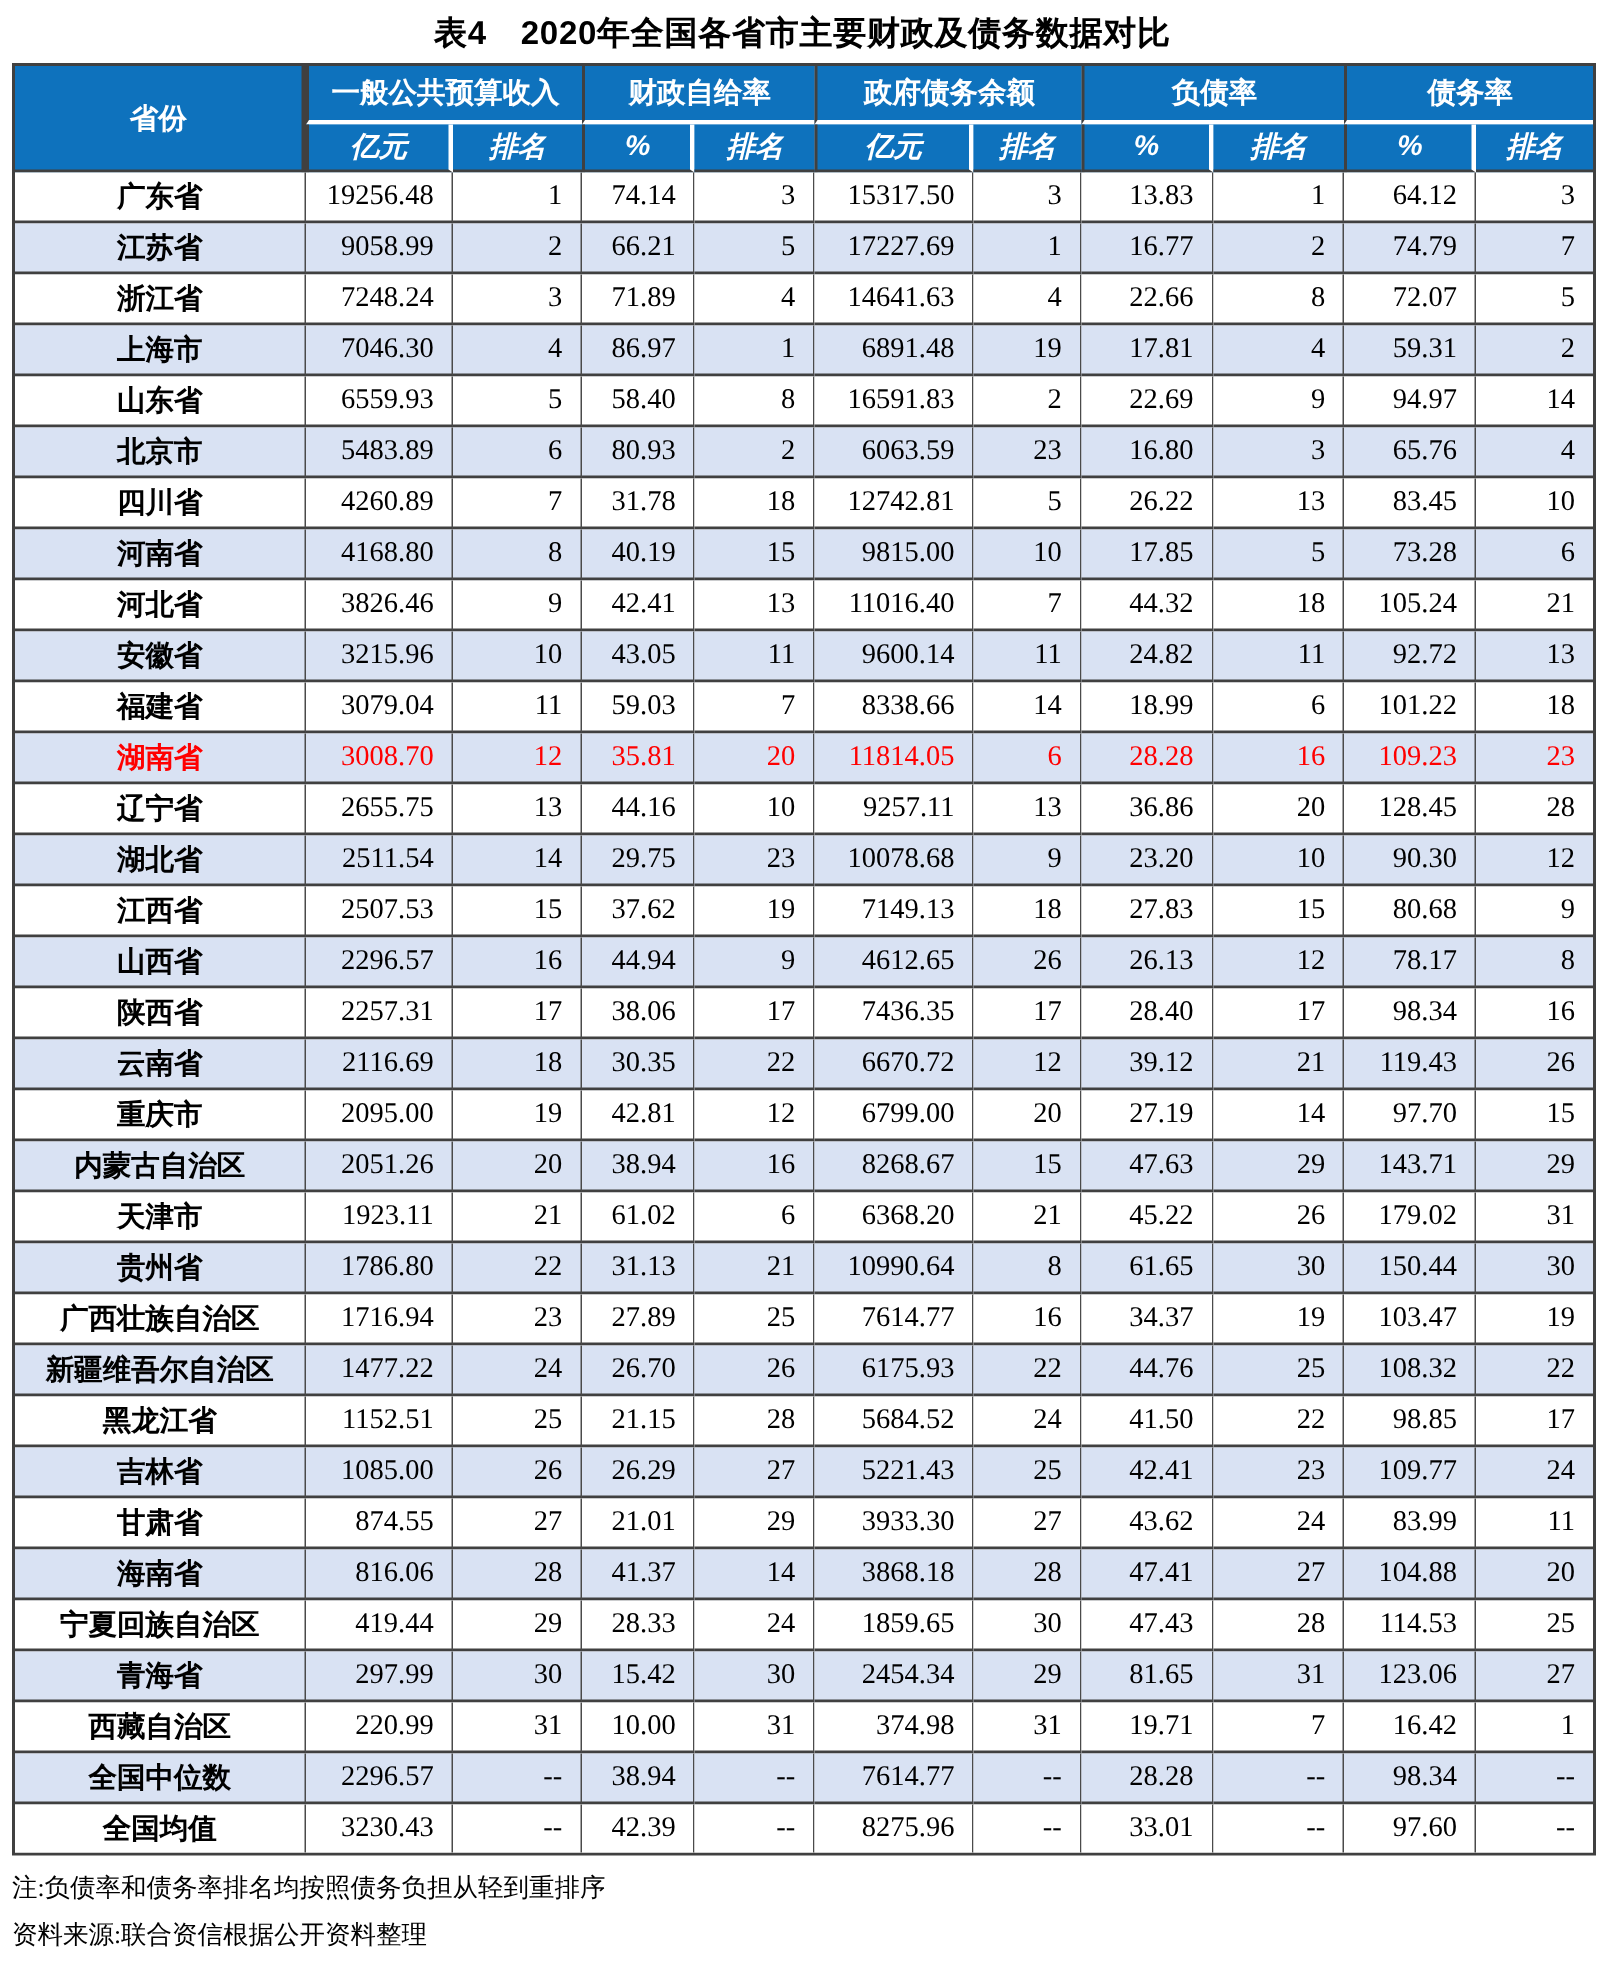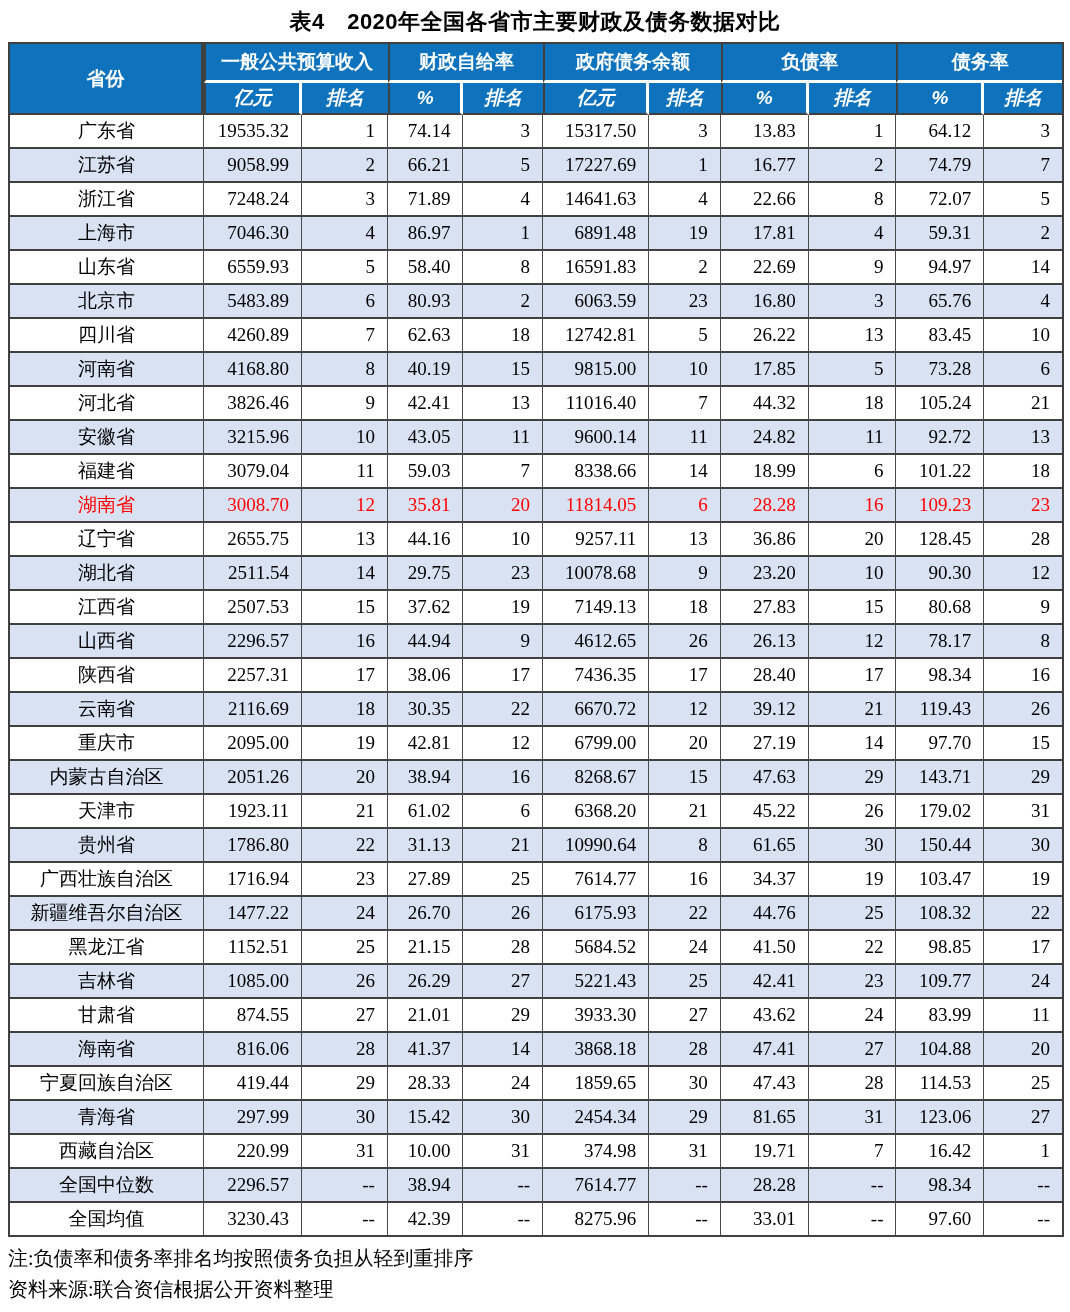--- a/index.html
+++ b/index.html
@@ -78,37 +78,37 @@
     background: #ffffff;
     overflow: hidden;
     white-space: nowrap;
   }
   tbody td:last-child { border-right: 0; }
   tbody tr:last-child td { border-bottom: 0; }
 
   td.province {
     text-align: center;
     font-family: "Liberation Sans", sans-serif;
-    font-weight: 400;
+    font-weight: 700;
     font-size: 19px;
   }
   td.num {
     text-align: right;
     padding-right: 12px;
     font-family: "Liberation Serif", serif;
   }
   tr.alt td { background: var(--alt-row-bg); }
   tr.hl td { color: var(--highlight-text); }
 
   
   .notes {
     margin-left: 8px;
     margin-top: 6px;
     font-family: "Liberation Serif", serif;
-    font-size: 20px;
+    font-size: 17px;
   }
   .notes div { line-height: 31px; }
 </style>
 </head>
 <body>
 
 <div class="page">
 
   <div class="title">表4　2020年全国各省市主要财政及债务数据对比</div>
 
@@ -144,21 +144,21 @@
         <th class="th-sub s-second">排名</th>
         <th class="th-sub s-first">%</th>
         <th class="th-sub s-second">排名</th>
         <th class="th-sub s-first">%</th>
         <th class="th-sub s-second">排名</th>
       </tr>
     </thead>
     <tbody>
         <tr>
           <td class="province">广东省</td>
-          <td class="num">19535.32</td>
+          <td class="num">19256.48</td>
           <td class="num">1</td>
           <td class="num">74.14</td>
           <td class="num">3</td>
           <td class="num">15317.50</td>
           <td class="num">3</td>
           <td class="num">13.83</td>
           <td class="num">1</td>
           <td class="num">64.12</td>
           <td class="num">3</td>
         </tr>
@@ -224,21 +224,21 @@
           <td class="num">23</td>
           <td class="num">16.80</td>
           <td class="num">3</td>
           <td class="num">65.76</td>
           <td class="num">4</td>
         </tr>
         <tr>
           <td class="province">四川省</td>
           <td class="num">4260.89</td>
           <td class="num">7</td>
-          <td class="num">62.63</td>
+          <td class="num">31.78</td>
           <td class="num">18</td>
           <td class="num">12742.81</td>
           <td class="num">5</td>
           <td class="num">26.22</td>
           <td class="num">13</td>
           <td class="num">83.45</td>
           <td class="num">10</td>
         </tr>
         <tr class="alt">
           <td class="province">河南省</td>

